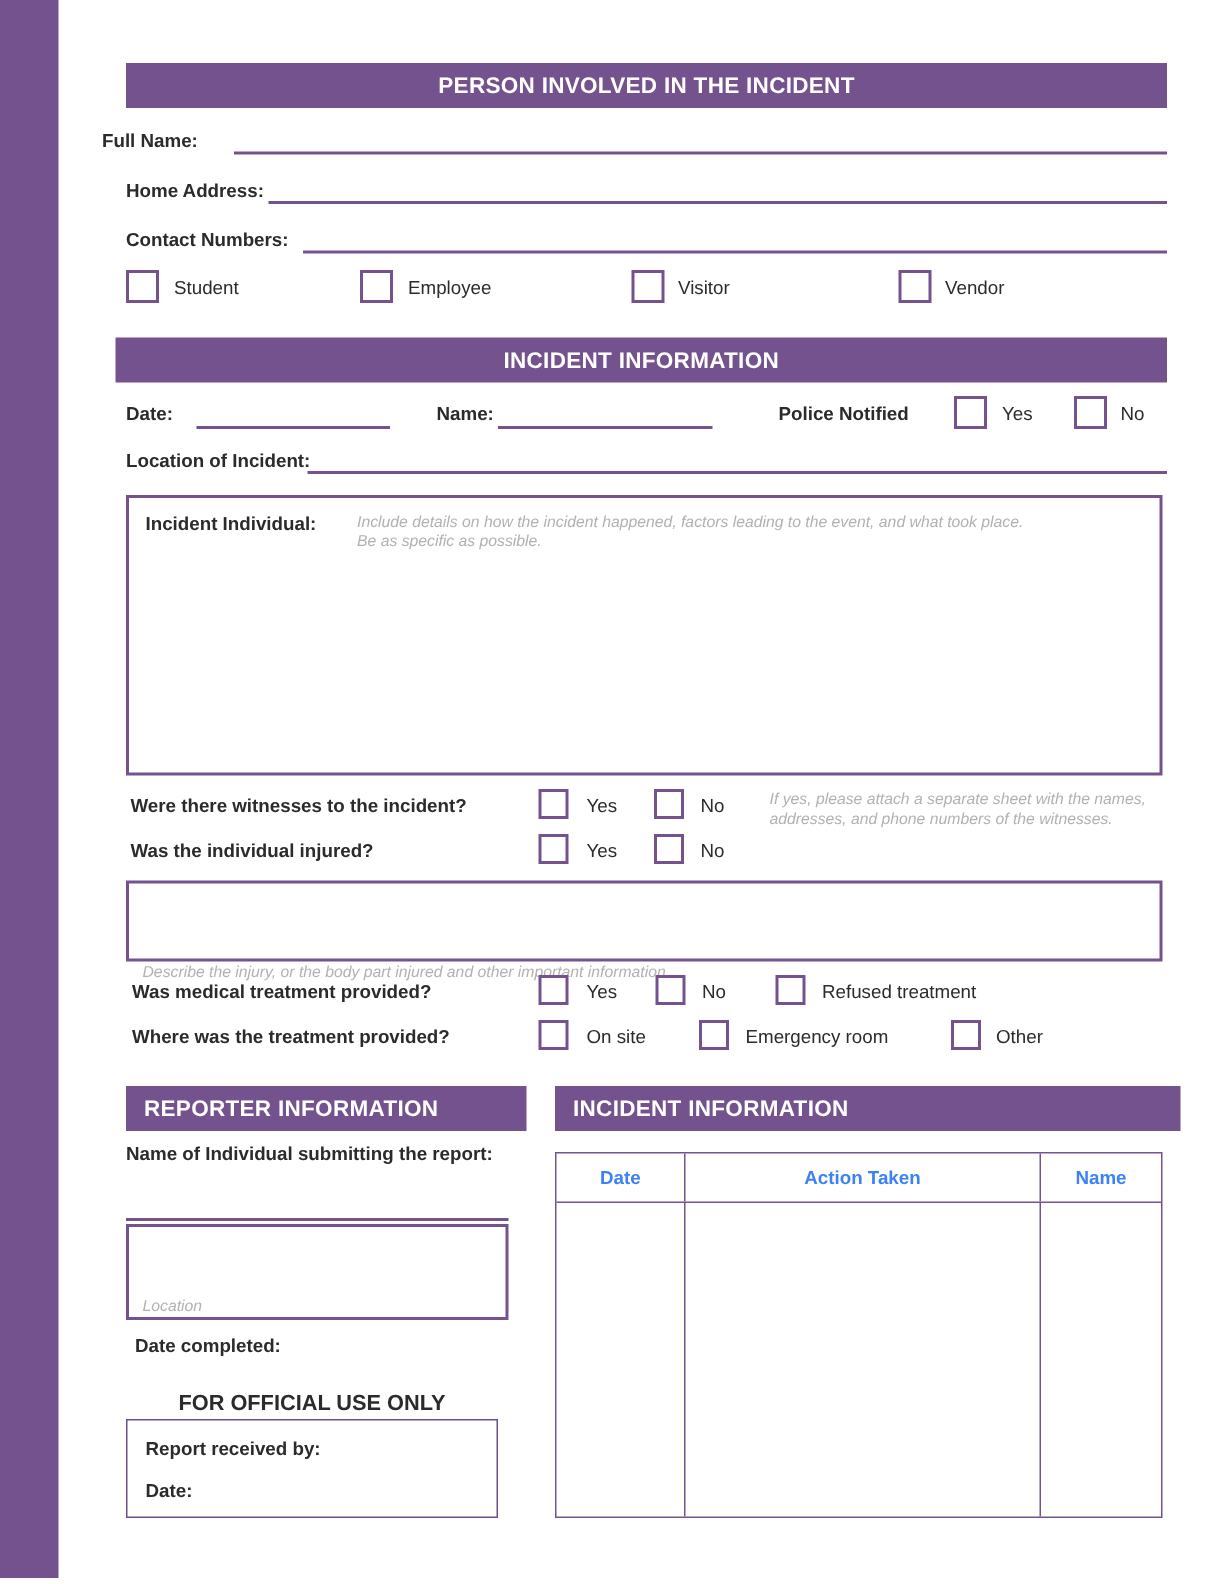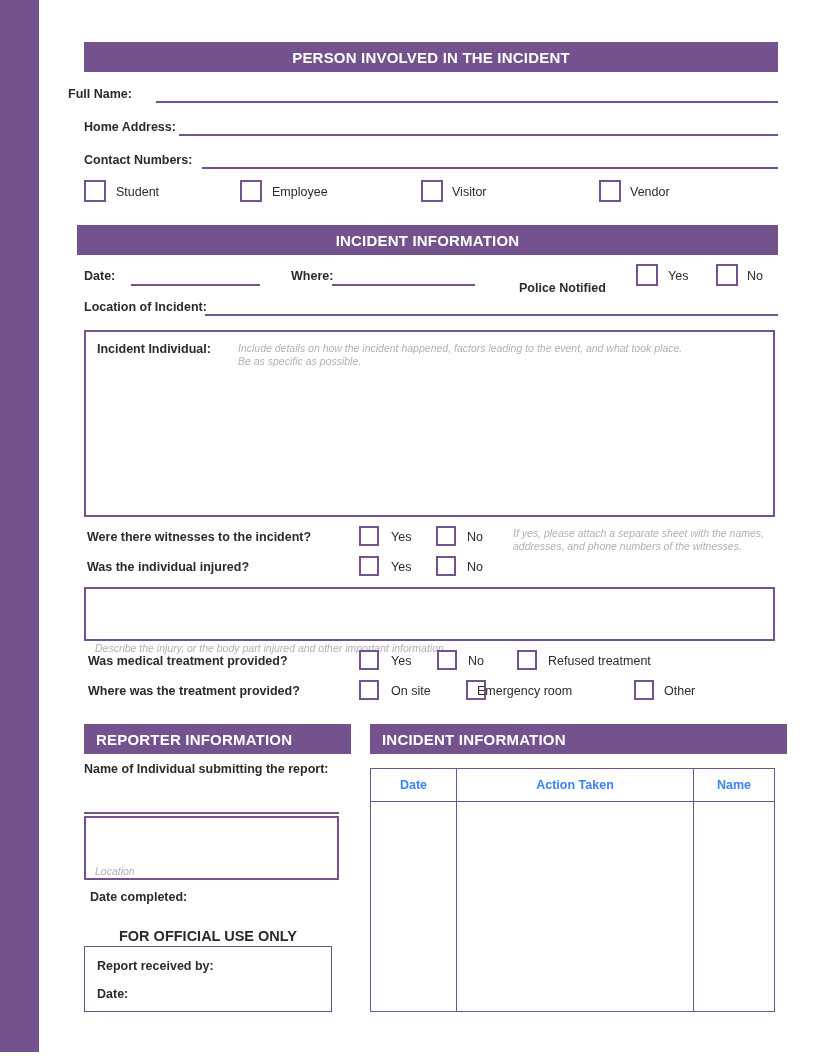--- a/index.html
+++ b/index.html
@@ -195,24 +195,24 @@
   <div class="cbox" style="left:599px; top:180px;"></div>
   <div class="plain" style="left:630px; top:186px;">Vendor</div>
 
   <div class="bar center" style="left:77px; top:225px; width:701px; height:30px;">
     <span class="bar-text">INCIDENT INFORMATION</span>
   </div>
 
   <div class="lbl" style="left:84px; top:270px;">Date:</div>
   <div class="rule" style="left:131px; top:284px; width:129px;"></div>
 
-  <div class="lbl" style="left:291px; top:270px;">Where:</div>
+  <div class="lbl" style="left:291px; top:270px;">Name:</div>
   <div class="rule" style="left:332px; top:284px; width:143px;"></div>
 
-  <div class="lbl" style="left:519px; top:270px;margin-top:12px;">Police Notified</div>
+  <div class="lbl" style="left:519px; top:270px;">Police Notified</div>
   <div class="cbox" style="left:636px; top:264px;"></div>
   <div class="plain" style="left:668px; top:270px;">Yes</div>
   <div class="cbox" style="left:716px; top:264px;"></div>
   <div class="plain" style="left:747px; top:270px;">No</div>
 
   <div class="lbl" style="left:84px; top:301px;">Location of Incident:</div>
   <div class="rule" style="left:205px; top:314px; width:573px;"></div>
 
   <div class="boxarea" style="left:84px; top:330px; width:691px; height:187px;"></div>
   <div class="lbl" style="left:97px; top:343px;">Incident Individual:</div>
@@ -241,21 +241,21 @@
   <div class="plain" style="left:391px; top:655px;">Yes</div>
   <div class="cbox sm" style="left:437px; top:650px;"></div>
   <div class="plain" style="left:468px; top:655px;">No</div>
   <div class="cbox sm" style="left:517px; top:650px;"></div>
   <div class="plain" style="left:548px; top:655px;">Refused treatment</div>
 
   <div class="lbl" style="left:88px; top:685px;">Where was the treatment provided?</div>
   <div class="cbox sm" style="left:359px; top:680px;"></div>
   <div class="plain" style="left:391px; top:685px;">On site</div>
   <div class="cbox sm" style="left:466px; top:680px;"></div>
-  <div class="plain" style="left:477px; top:685px;text-align:center;">Emergency room</div>
+  <div class="plain" style="left:497px; top:685px;text-align:center;">Emergency room</div>
   <div class="cbox sm" style="left:634px; top:680px;"></div>
   <div class="plain" style="left:664px; top:685px;">Other</div>
 
   <div class="bar left-align" style="left:84px; top:724px; width:255px; height:30px;">
     <span class="bar-text">REPORTER INFORMATION</span>
   </div>
 
   <div class="lbl" style="left:84px; top:763px;">Name of Individual submitting the report:</div>
   <div class="rule" style="left:84px; top:812px; width:255px;"></div>
 

